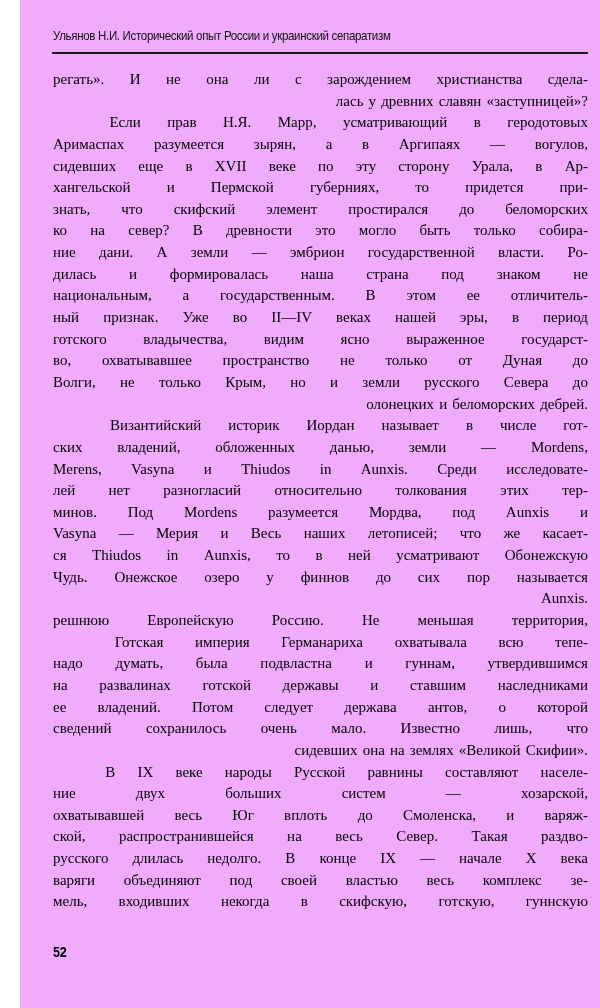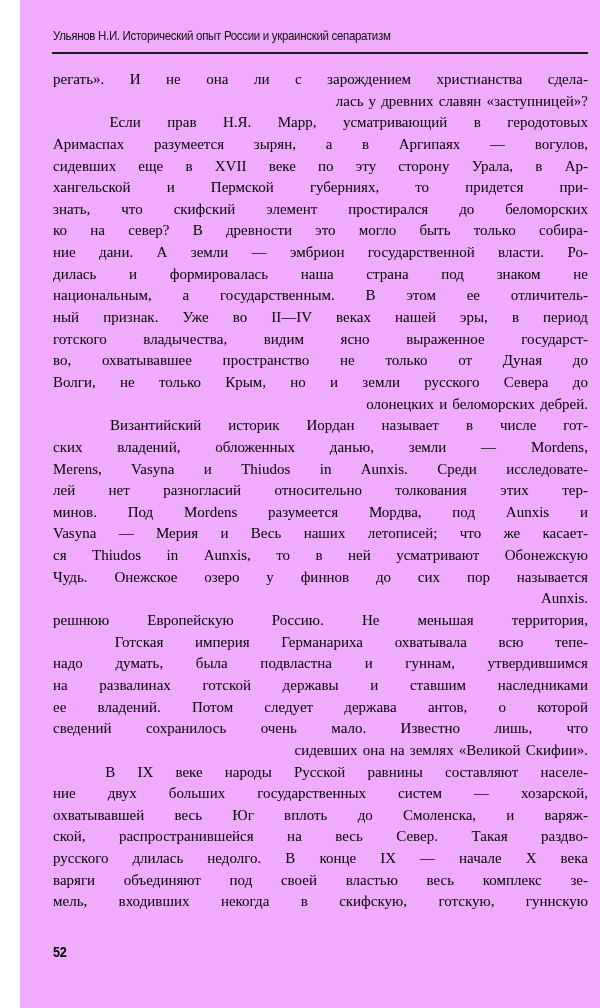--- a/index.html
+++ b/index.html
@@ -142,21 +142,21 @@
       <div class="tline just"><span class="w">Чудь.</span><span class="w">Онежское</span><span class="w">озеро</span><span class="w">у</span><span class="w">финнов</span><span class="w">до</span><span class="w">сих</span><span class="w">пор</span><span class="w">называется</span></div>
       <div class="tline flush"><span class="w">Aunxis.</span></div>
       <div class="tline just"><span class="w">решнюю</span><span class="w">Европейскую</span><span class="w">Россию.</span><span class="w">Не</span><span class="w">меньшая</span><span class="w">территория,</span></div>
       <div class="tline just"><span class="indent"></span><span class="w">Готская</span><span class="w">империя</span><span class="w">Германариха</span><span class="w">охватывала</span><span class="w">всю</span><span class="w">тепе-</span></div>
       <div class="tline just"><span class="w">надо</span><span class="w">думать,</span><span class="w">была</span><span class="w">подвластна</span><span class="w">и</span><span class="w">гуннам,</span><span class="w">утвердившимся</span></div>
       <div class="tline just"><span class="w">на</span><span class="w">развалинах</span><span class="w">готской</span><span class="w">державы</span><span class="w">и</span><span class="w">ставшим</span><span class="w">наследниками</span></div>
       <div class="tline just"><span class="w">ее</span><span class="w">владений.</span><span class="w">Потом</span><span class="w">следует</span><span class="w">держава</span><span class="w">антов,</span><span class="w">о</span><span class="w">которой</span></div>
       <div class="tline just"><span class="w">сведений</span><span class="w">сохранилось</span><span class="w">очень</span><span class="w">мало.</span><span class="w">Известно</span><span class="w">лишь,</span><span class="w">что</span></div>
       <div class="tline flush"><span class="w">сидевших</span><span class="gap"></span><span class="w">она</span><span class="gap"></span><span class="w">на</span><span class="gap"></span><span class="w">землях</span><span class="gap"></span><span class="w">«Великой</span><span class="gap"></span><span class="w">Скифии».</span></div>
       <div class="tline just"><span class="indent"></span><span class="w">В</span><span class="w">IX</span><span class="w">веке</span><span class="w">народы</span><span class="w">Русской</span><span class="w">равнины</span><span class="w">составляют</span><span class="w">населе-</span></div>
-      <div class="tline just"><span class="w">ние</span><span class="w">двух</span><span class="w">больших</span><span class="w">государственных</span><span class="w">систем</span><span class="w">—</span><span class="w">хозарской,</span></div>
+      <div class="tline just"><span class="w">ние</span><span class="w">двух</span><span class="w">больших</span><span class="w">систем</span><span class="w">—</span><span class="w">хозарской,</span></div>
       <div class="tline just"><span class="w">охватывавшей</span><span class="w">весь</span><span class="w">Юг</span><span class="w">вплоть</span><span class="w">до</span><span class="w">Смоленска,</span><span class="w">и</span><span class="w">варяж-</span></div>
       <div class="tline just"><span class="w">ской,</span><span class="w">распространившейся</span><span class="w">на</span><span class="w">весь</span><span class="w">Север.</span><span class="w">Такая</span><span class="w">раздво-</span></div>
       <div class="tline just"><span class="w">русского</span><span class="w">длилась</span><span class="w">недолго.</span><span class="w">В</span><span class="w">конце</span><span class="w">IX</span><span class="w">—</span><span class="w">начале</span><span class="w">X</span><span class="w">века</span></div>
       <div class="tline just"><span class="w">варяги</span><span class="w">объединяют</span><span class="w">под</span><span class="w">своей</span><span class="w">властью</span><span class="w">весь</span><span class="w">комплекс</span><span class="w">зе-</span></div>
       <div class="tline just"><span class="w">мель,</span><span class="w">входивших</span><span class="w">некогда</span><span class="w">в</span><span class="w">скифскую,</span><span class="w">готскую,</span><span class="w">гуннскую</span></div>
     </div>
 
   <div class="folio">52</div>
 
 </div>

